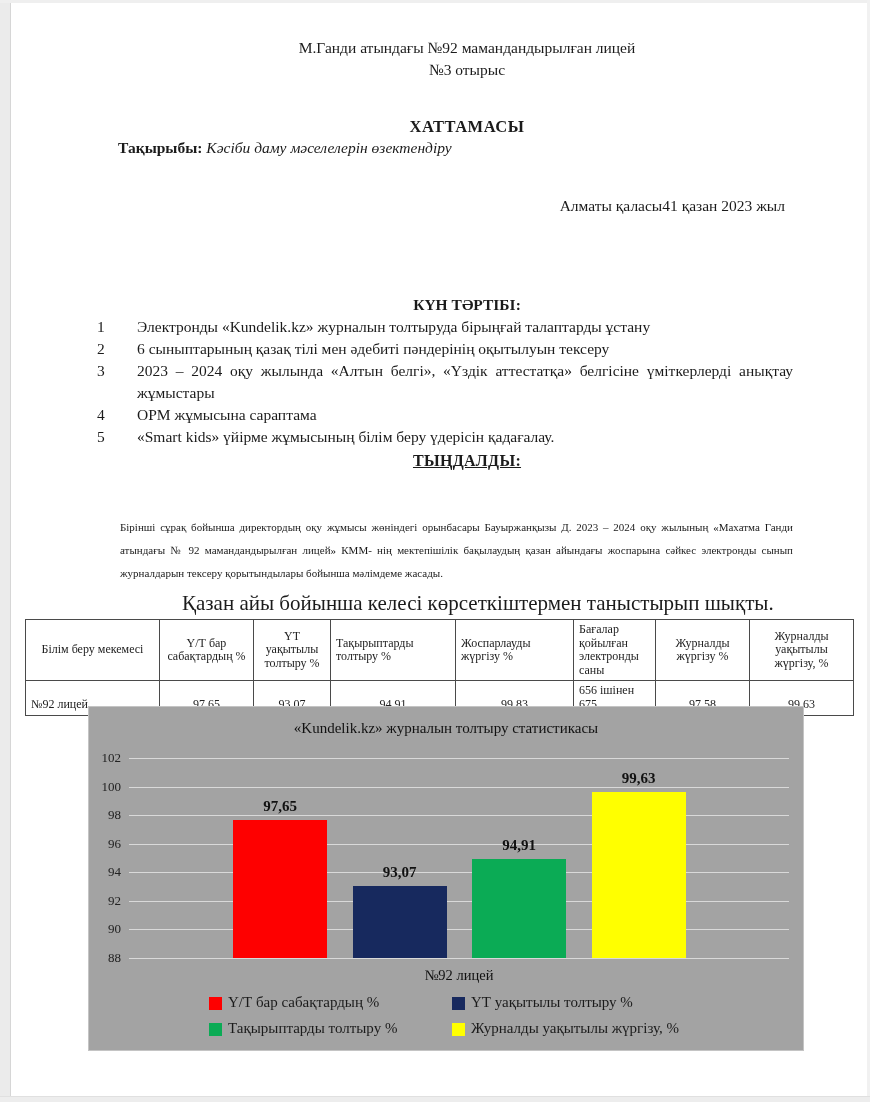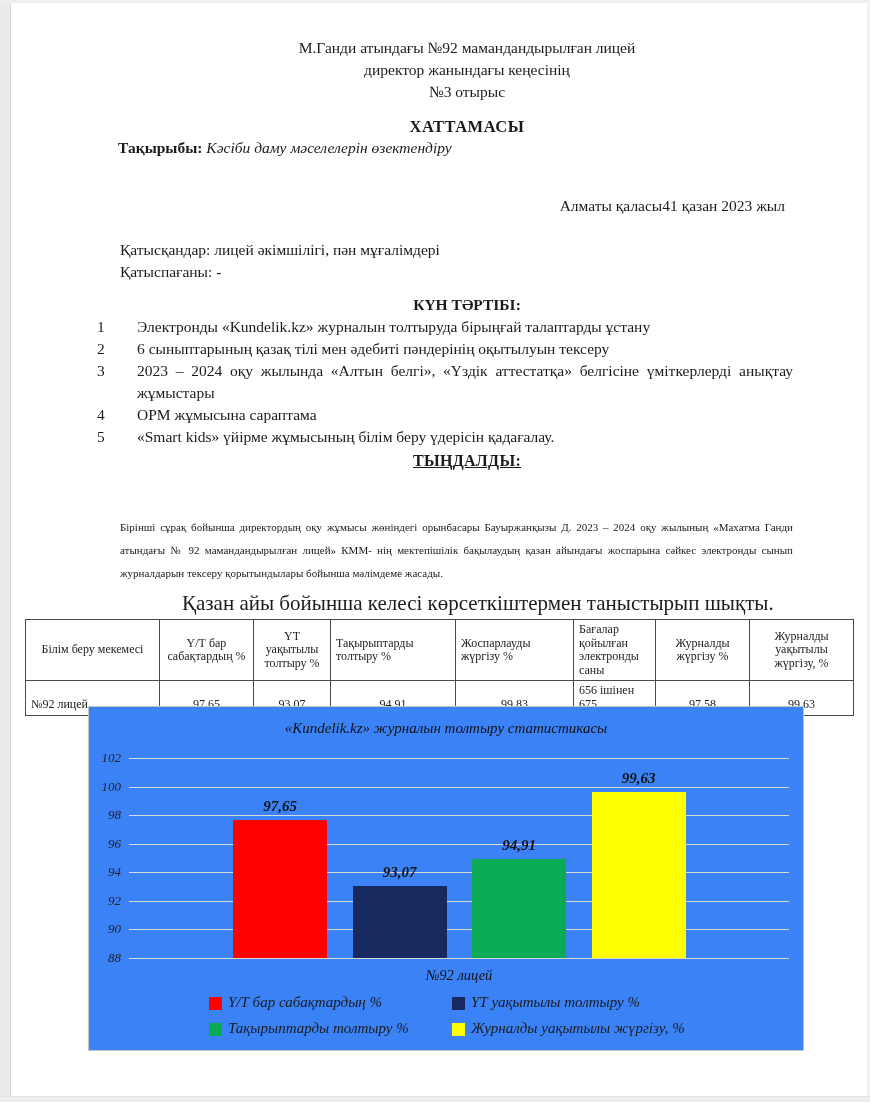--- a/index.html
+++ b/index.html
@@ -36,21 +36,21 @@
     font-size:12px;line-height:13.5px;color:#222;}
   #stats-table th,#stats-table td{border:1px solid #4a4a4a;font-weight:normal;padding:3px 5px;vertical-align:middle;}
   #stats-table th{height:50px;}
   #stats-table td{height:24px;vertical-align:bottom;padding-bottom:4px;}
   #stats-table th:nth-child(1),#stats-table th:nth-child(2),#stats-table th:nth-child(3),
   #stats-table th:nth-child(7),#stats-table th:nth-child(8){text-align:center;}
   #stats-table th:nth-child(4),#stats-table th:nth-child(5),#stats-table th:nth-child(6){text-align:left;}
   #stats-table td{text-align:center;}
   #stats-table td:nth-child(1),#stats-table td:nth-child(6){text-align:left;}
 
-  #chart-box{left:88px;top:706px;width:714px;height:343px;border:1px solid #c4c4c4;background:#3b82f6;font-style:italic;}
+  #chart-box{left:88px;top:706px;width:714px;height:343px;border:1px solid #c4c4c4;background:#a3a3a3;}
   .chart-title{position:absolute;left:0;top:13px;width:100%;text-align:center;font-size:15px;color:#111;}
   .gridline{position:absolute;left:40px;width:660px;height:1px;background:#d9d9d9;}
   .tick-label{position:absolute;left:0;width:32px;text-align:right;font-size:13px;color:#222;transform:translateY(-50%);}
   .bar{position:absolute;}
   .bar-value{position:absolute;width:94px;text-align:center;font-size:15px;font-weight:bold;color:#111;}
   .x-label{position:absolute;left:40px;top:260px;width:660px;text-align:center;font-size:14.5px;color:#111;}
   .legend{position:absolute;left:120px;top:287px;display:grid;grid-template-columns:243px auto;row-gap:9px;font-size:15px;}
   .legend-item{display:flex;align-items:flex-start;gap:6px;}
   .legend-swatch{width:13px;height:13px;margin-top:3px;flex:0 0 13px;}
 </style>
@@ -58,40 +58,35 @@
 <body>
 
 <div class="page">
   <div class="edge-left"></div>
   <div class="edge-top"></div>
   <div class="edge-right"></div>
   <div class="edge-bottom"></div>
 
   <div class="abs" id="doc-header">
     <div>М.Ганди атындағы №92 мамандандырылған лицей</div>
-    <div>директор жанындағы кеңесінің</div>
     <div>№3 отырыс</div>
   </div>
 
   <div class="abs" id="topic-line">
     <span class="bold">Тақырыбы:</span>
     <span class="italic">Кәсіби даму мәселелерін өзектендіру</span>
   </div>
 
   <div class="abs centered bold" id="protocol-title">ХАТТАМАСЫ</div>
 
   <div class="abs" id="city-date">
     <span>Алматы қаласы</span>
     <span>41 қазан 2023 жыл</span>
   </div>
 
-  <div class="abs" id="attendees-block">
-    <div>Қатысқандар: лицей әкімшілігі, пән мұғалімдері</div>
-    <div>Қатыспағаны: -</div>
-  </div>
 
   <div class="abs centered bold" id="agenda-title">КҮН ТӘРТІБІ:</div>
 
   <div class="abs" id="agenda-list">
     <div class="agenda-item">
       <span class="num">1</span>
       <span class="txt">Электронды  «Kundelik.kz» журналын толтыруда бірыңғай талаптарды ұстану</span>
     </div>
     <div class="agenda-item">
       <span class="num">2</span>

